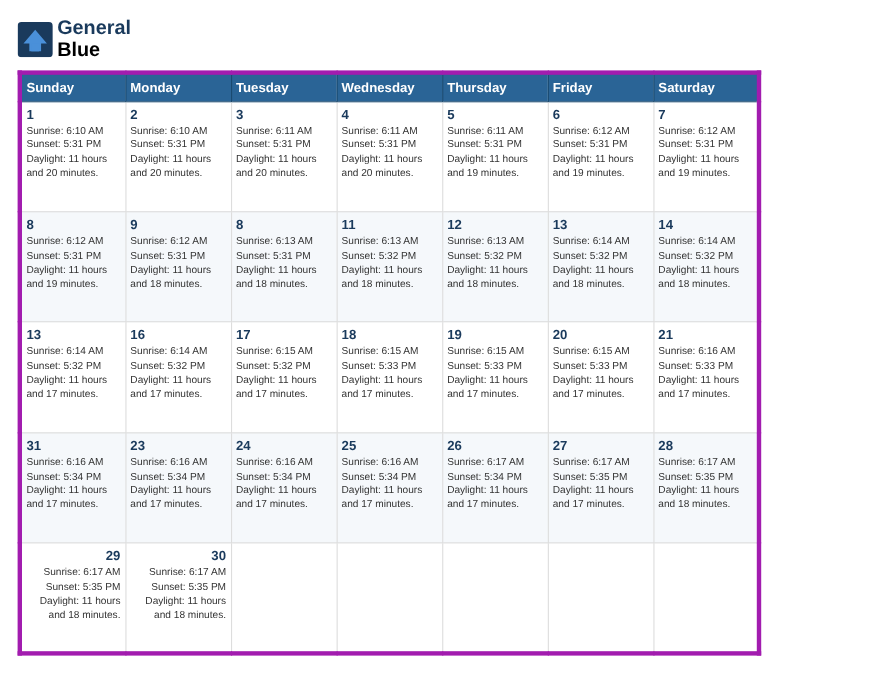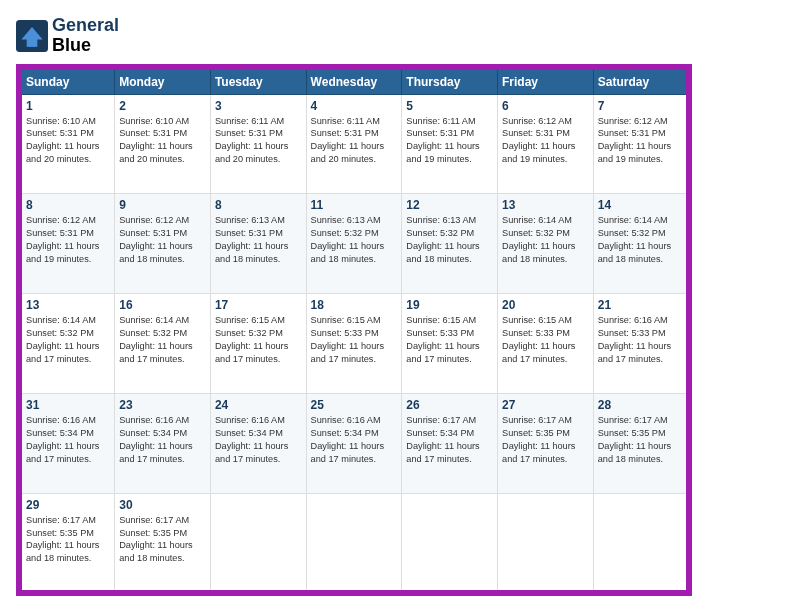--- a/index.html
+++ b/index.html
@@ -50,21 +50,21 @@
       color: #1a3a5c;
       line-height: 1.1;
     }
     .subtitle {
       font-size: 14px;
       color: #333;
       margin-top: 2px;
     }
     .calendar {
       flex: 1;
-      border: 6px solid #a21caf;
+      border: 4px solid #a21caf;
       border-collapse: collapse;
       width: 100%;
       table-layout: fixed;
     }
     .calendar th {
       background: #2a6496;
       color: #fff;
       font-size: 12px;
       font-weight: bold;
       padding: 5px 4px;
@@ -93,20 +93,21 @@
       display: block;
       margin-bottom: 2px;
     }
     .cell-text {
       font-size: 9.2px;
       line-height: 1.4;
       color: #333;
     }
     .empty-row td {
       background: #f5f8fb;
+      text-align: right;
     }
   </style>
 </head>
 <body>
 
 <div class="page">
   <div class="header">
     <div class="logo">
       <svg class="logo-icon" viewBox="0 0 36 36">
         <rect x="0" y="0" width="36" height="36" rx="4" fill="#1a3a5c"></rect>

